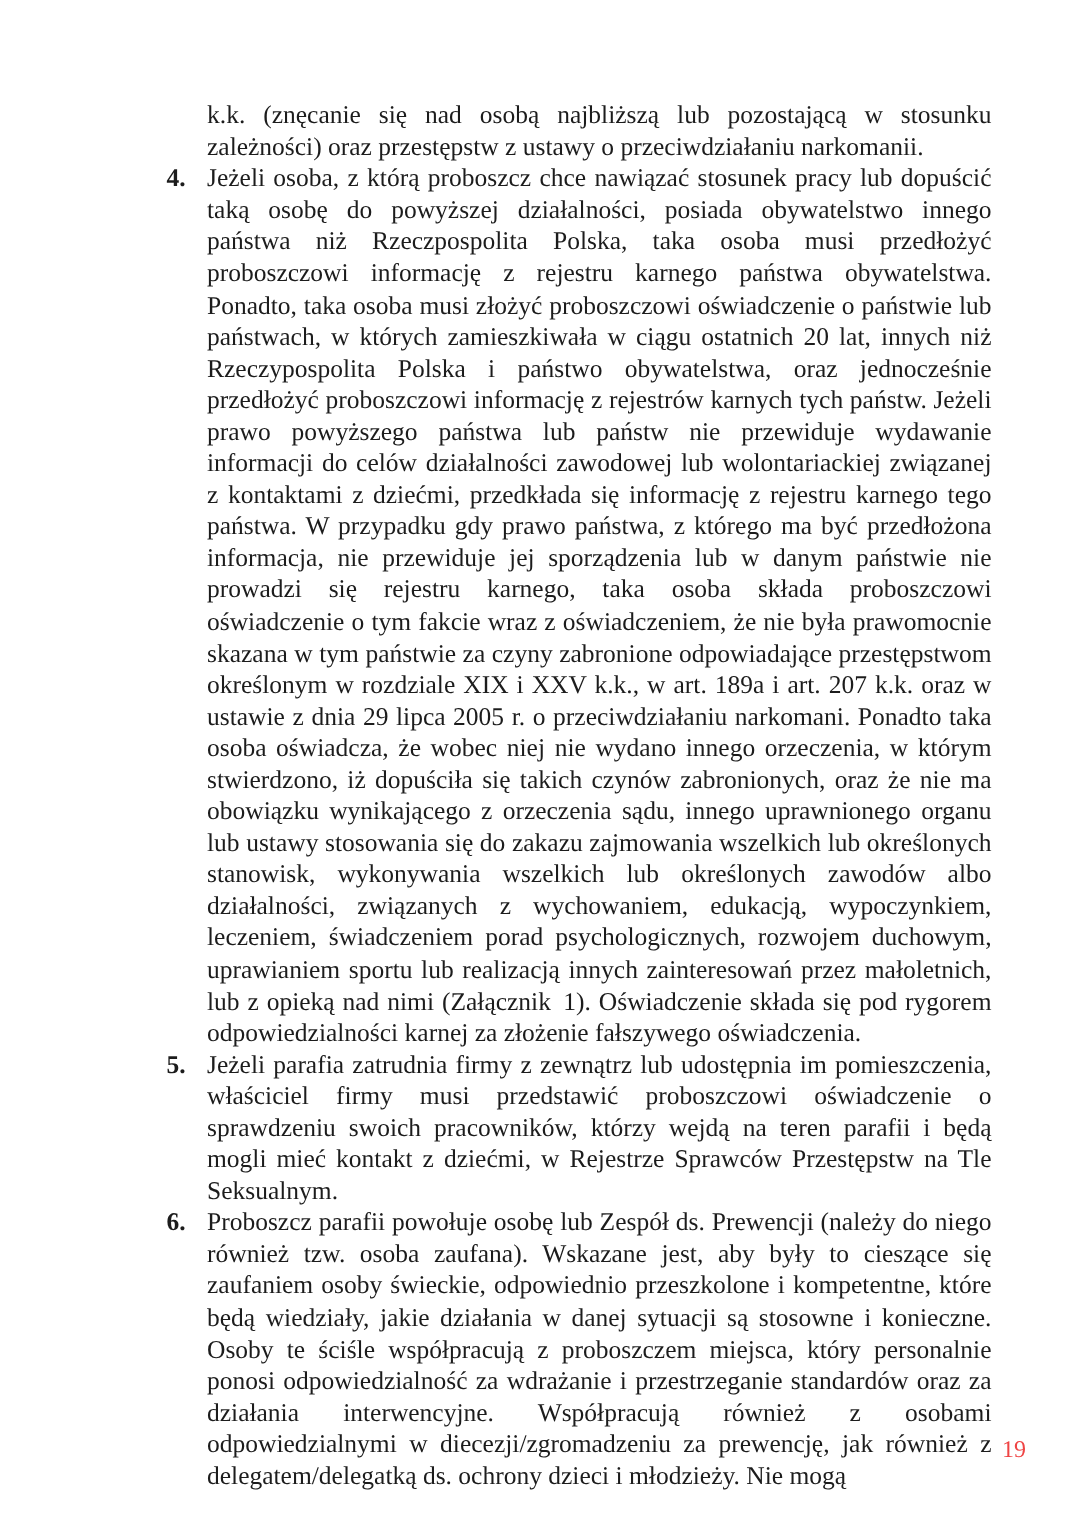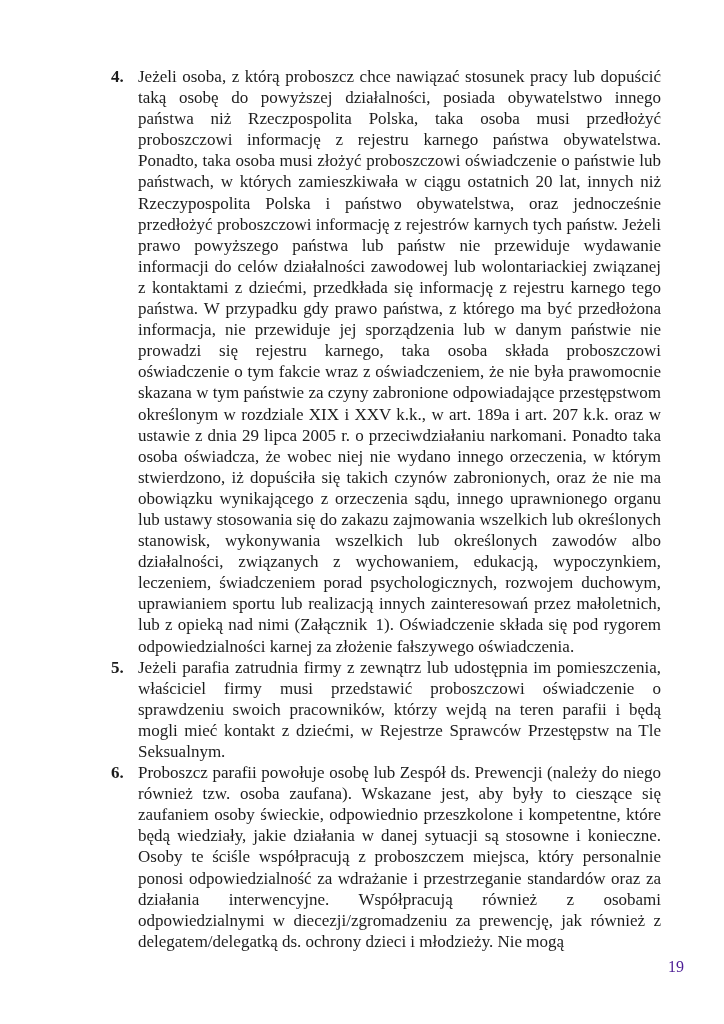--- a/index.html
+++ b/index.html
@@ -41,30 +41,31 @@
   .inline-bold {
     font-weight: 400;
     word-spacing: 3px;
   }
   .page-number {
     position: absolute;
     left: 668px;
     top: 957px;
     font-size: 16px;
     line-height: 20px;
-    color: #4c1d95;
+    color: #ef4444;
   }
 </style>
 </head>
 <body>
 
 <div class="page">
 
   <div class="content">
 
+    <p class="cont-para">k.k. (znęcanie się nad osobą najbliższą lub pozostającą w stosunku zależności) oraz przestępstw z ustawy o przeciwdziałaniu narkomanii.</p>
 
     <div class="item"><span class="marker">4.</span><span>Jeżeli osoba, z którą proboszcz chce nawiązać stosunek pracy lub dopuścić taką osobę do powyższej działalności, posiada obywatelstwo innego państwa niż Rzeczpospolita Polska, taka osoba musi przedłożyć proboszczowi informację z rejestru karnego państwa obywatelstwa. Ponadto, taka osoba musi złożyć proboszczowi oświadczenie o państwie lub państwach, w których zamieszkiwała w ciągu ostatnich 20 lat, innych niż Rzeczypospolita Polska i państwo obywatelstwa, oraz jednocześnie przedłożyć proboszczowi informację z rejestrów karnych tych państw. Jeżeli prawo powyższego państwa lub państw nie przewiduje wydawanie informacji do celów działalności zawodowej lub wolontariackiej związanej z kontaktami z dziećmi, przedkłada się informację z rejestru karnego tego państwa. W przypadku gdy prawo państwa, z którego ma być przedłożona informacja, nie przewiduje jej sporządzenia lub w danym państwie nie prowadzi się rejestru karnego, taka osoba składa proboszczowi oświadczenie o tym fakcie wraz z oświadczeniem, że nie była prawomocnie skazana w tym państwie za czyny zabronione odpowiadające przestępstwom określonym w rozdziale XIX i XXV k.k., w art. 189a i art. 207 k.k. oraz w ustawie z dnia 29 lipca 2005 r. o przeciwdziałaniu narkomani. Ponadto taka osoba oświadcza, że wobec niej nie wydano innego orzeczenia, w którym stwierdzono, iż dopuściła się takich czynów zabronionych, oraz że nie ma obowiązku wynikającego z orzeczenia sądu, innego uprawnionego organu lub ustawy stosowania się do zakazu zajmowania wszelkich lub określonych stanowisk, wykonywania wszelkich lub określonych zawodów albo działalności, związanych z wychowaniem, edukacją, wypoczynkiem, leczeniem, świadczeniem porad psychologicznych, rozwojem duchowym, uprawianiem sportu lub realizacją innych zainteresowań przez małoletnich, lub z opieką nad nimi (</span><span class="inline-bold">Załącznik 1</span><span>). Oświadczenie składa się pod rygorem odpowiedzialności karnej za złożenie fałszywego oświadczenia.</span></div>
 
     <div class="item"><span class="marker">5.</span><span>Jeżeli parafia zatrudnia firmy z zewnątrz lub udostępnia im pomieszczenia, właściciel firmy musi przedstawić proboszczowi oświadczenie o sprawdzeniu swoich pracowników, którzy wejdą na teren parafii i będą mogli mieć kontakt z dziećmi, w Rejestrze Sprawców Przestępstw na Tle Seksualnym.</span></div>
 
     <div class="item"><span class="marker">6.</span><span>Proboszcz parafii powołuje osobę lub Zespół ds. Prewencji (należy do niego również tzw. osoba zaufana). Wskazane jest, aby były to cieszące się zaufaniem osoby świeckie, odpowiednio przeszkolone i kompetentne, które będą wiedziały, jakie działania w danej sytuacji są stosowne i konieczne. Osoby te ściśle współpracują z proboszczem miejsca, który personalnie ponosi odpowiedzialność za wdrażanie i przestrzeganie standardów oraz za działania interwencyjne. Współpracują również z osobami odpowiedzialnymi w diecezji/zgromadzeniu za prewencję, jak również z delegatem/delegatką ds. ochrony dzieci i młodzieży. Nie mogą</span></div>
 
   </div>
 
   <div class="page-number">19</div>

